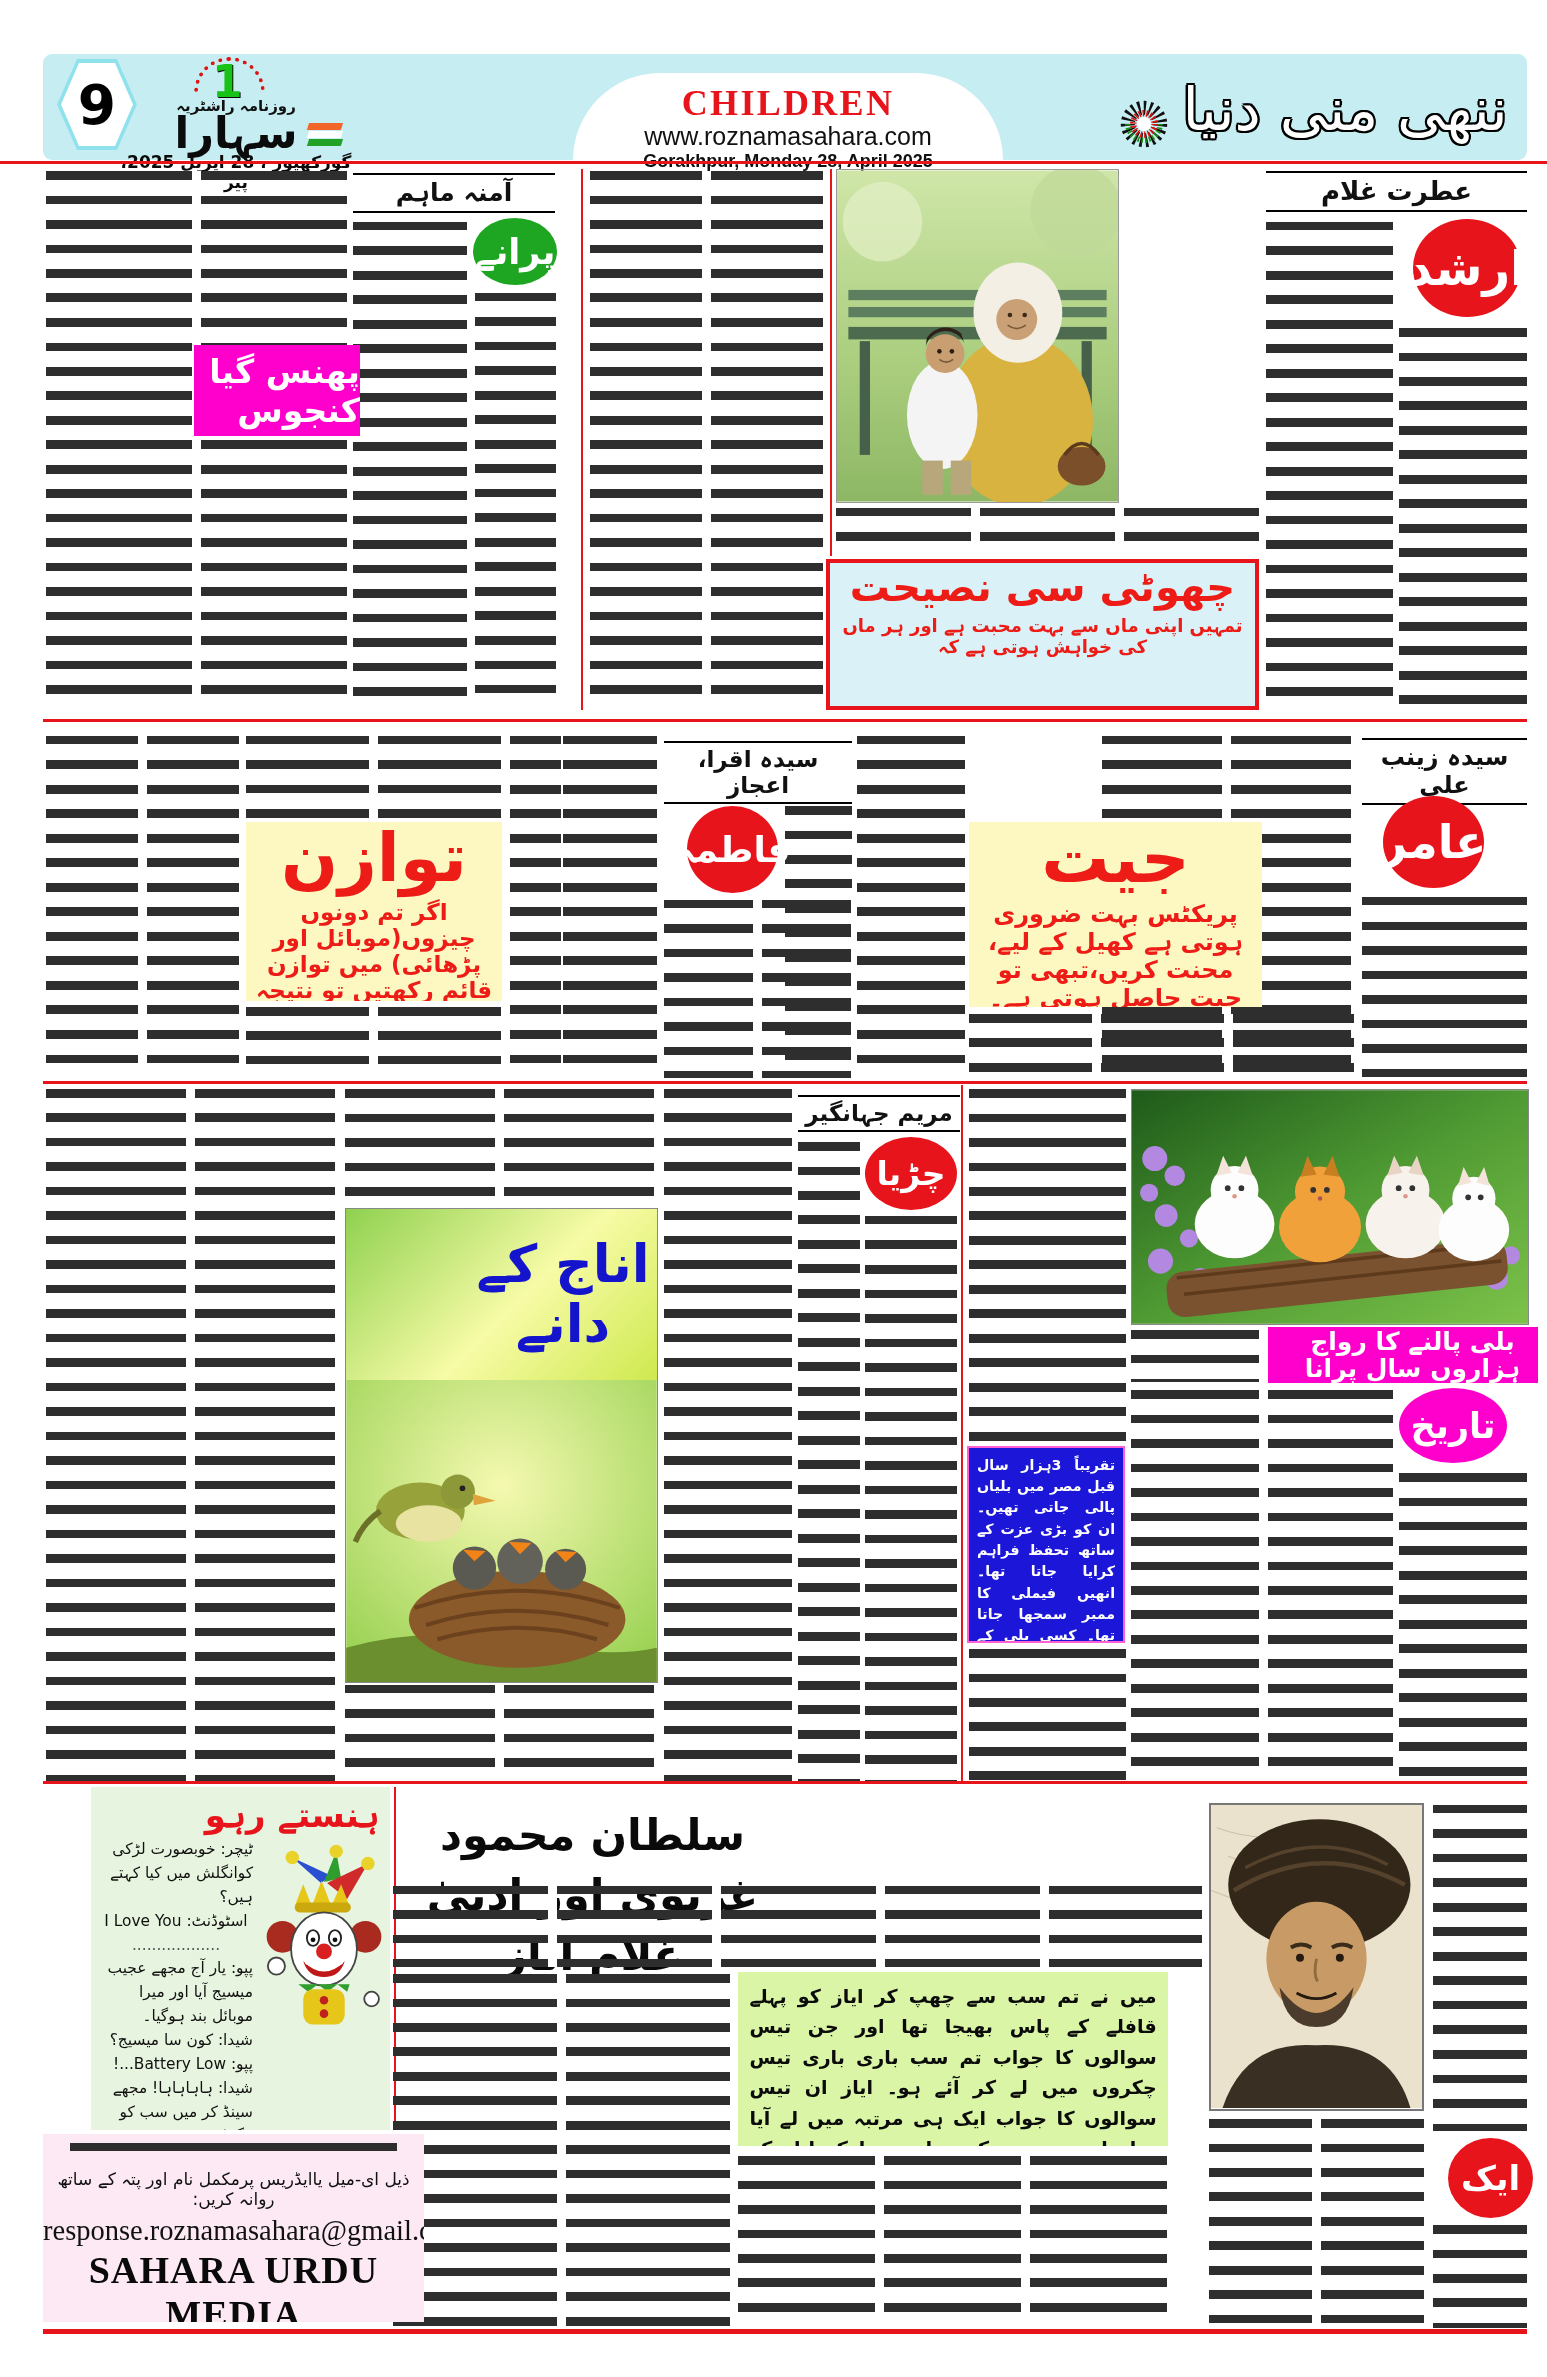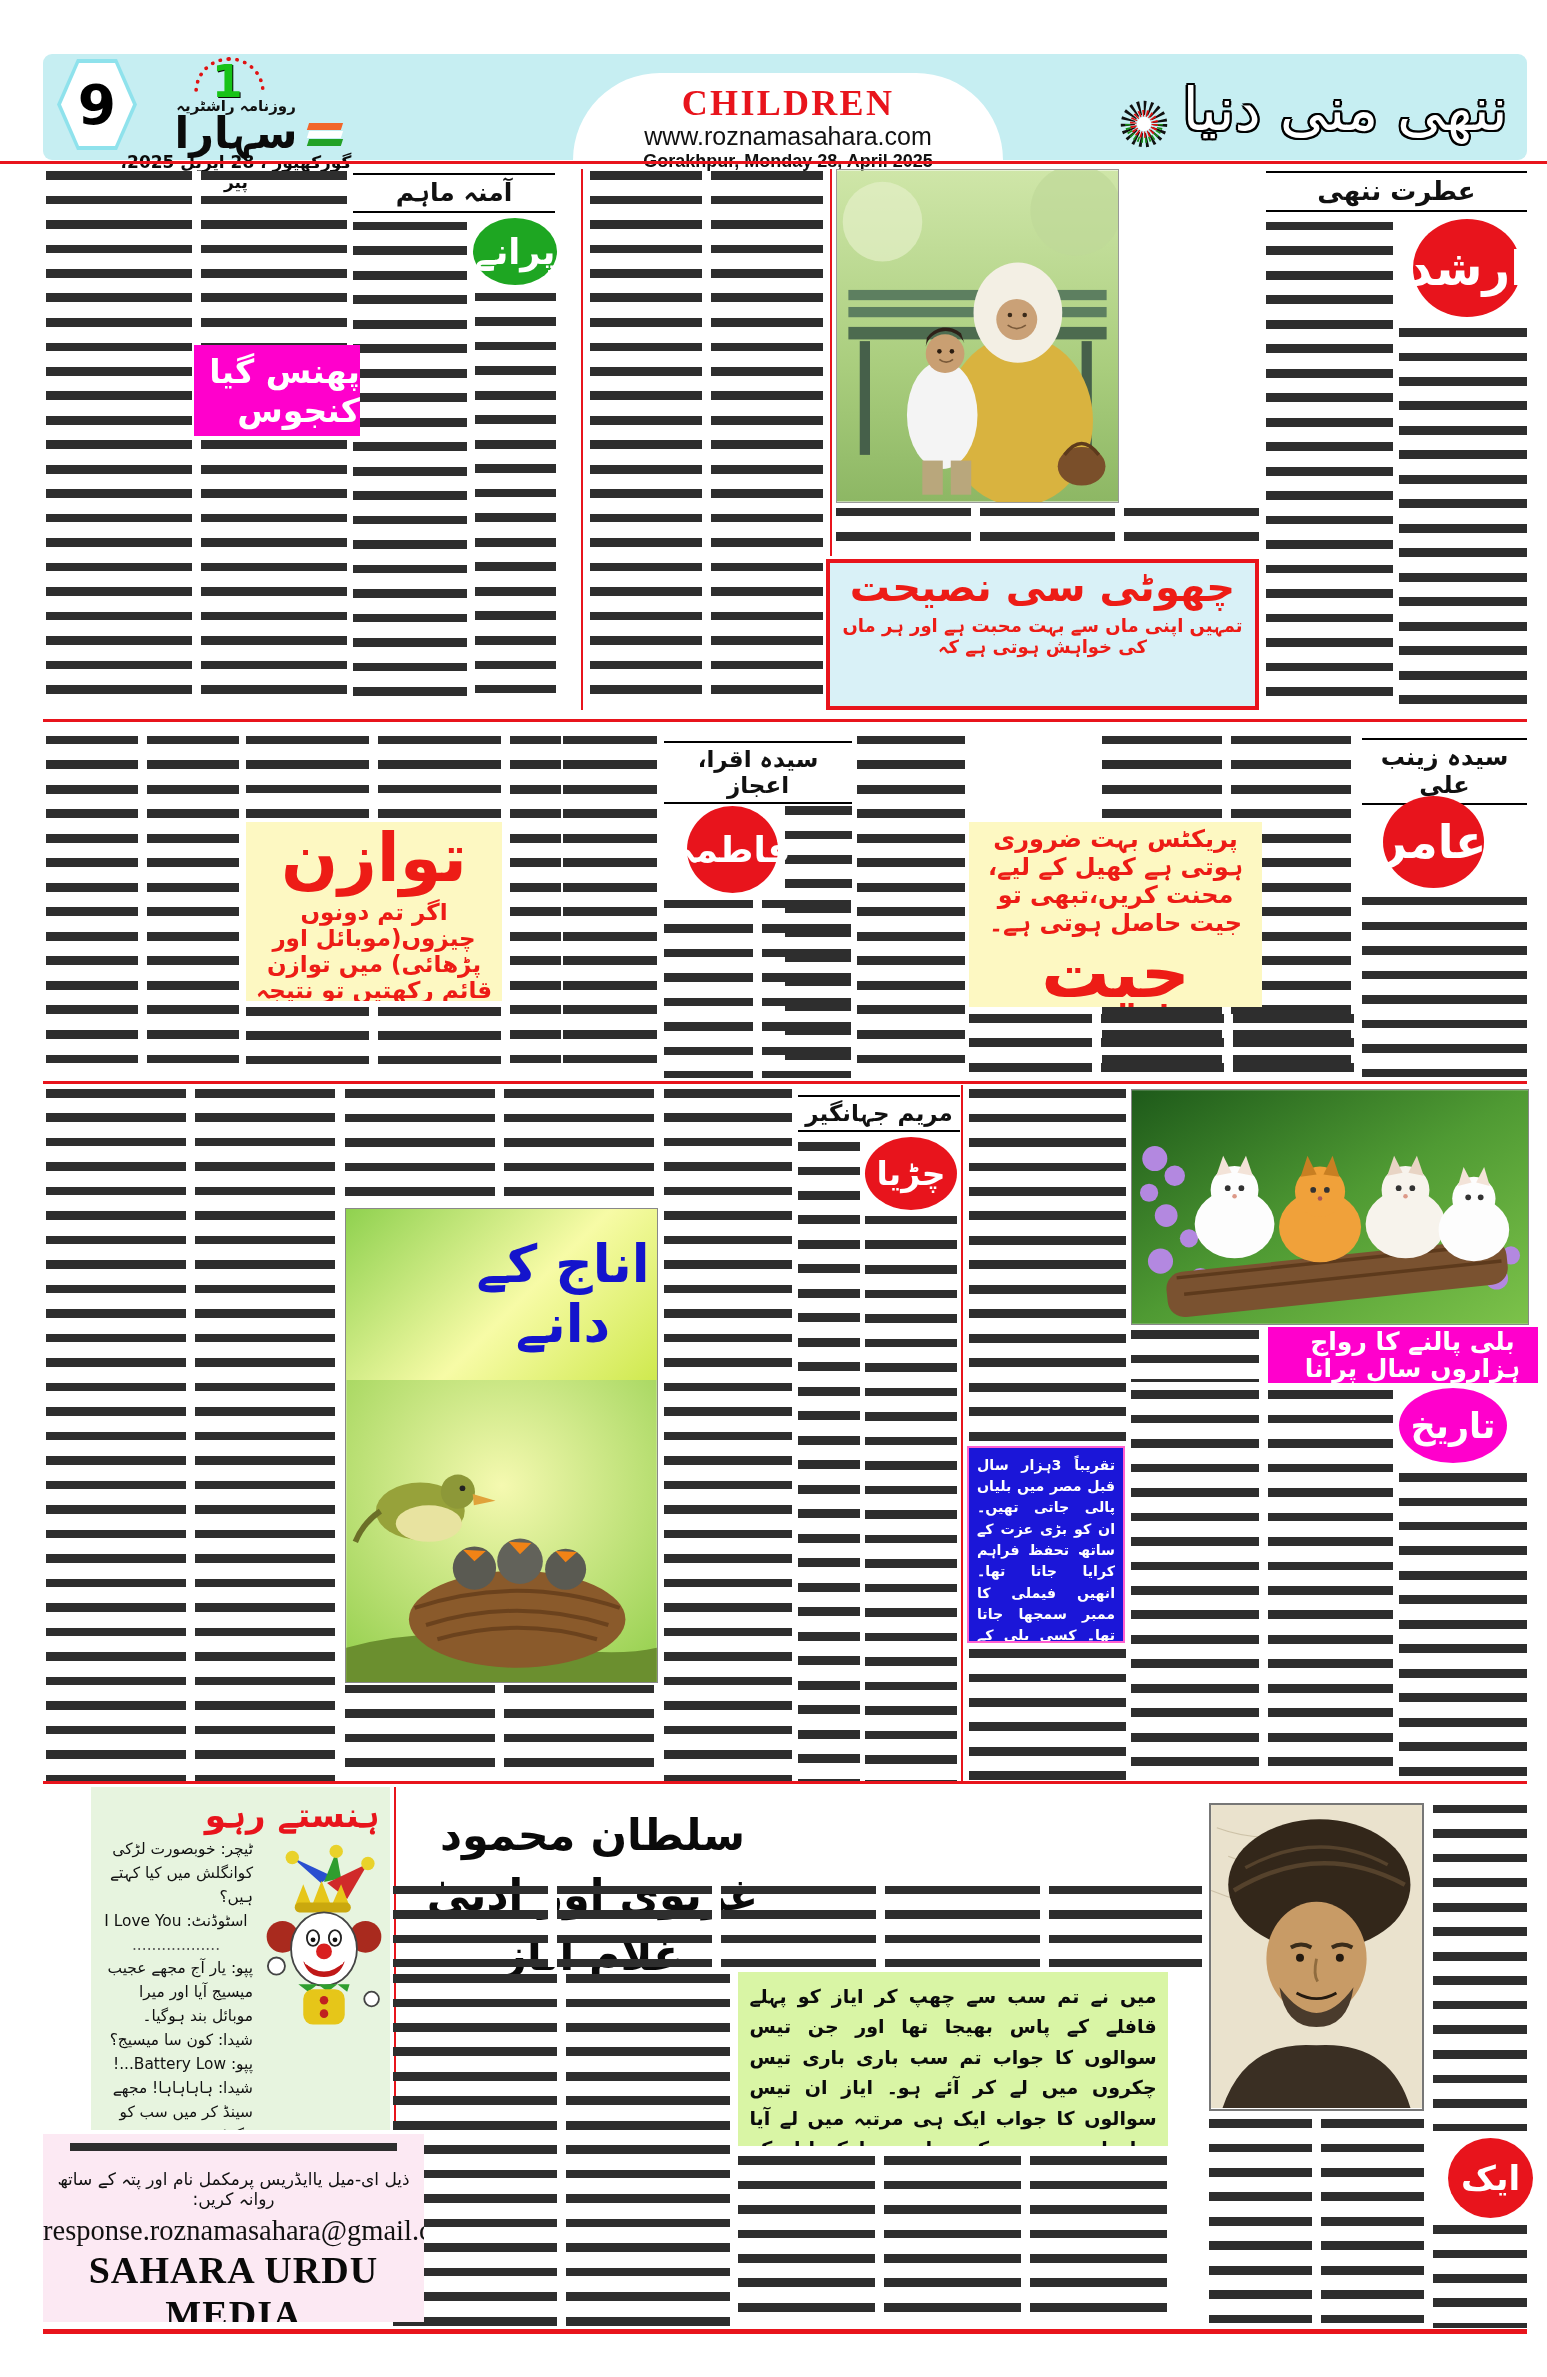--- a/index.html
+++ b/index.html
@@ -67,21 +67,21 @@
     <path d="M20 50a30 30 0 0 0 60 0" fill="none" stroke="#1a8f1a" stroke-width="10" stroke-dasharray="3 4"></path>
     <circle cx="50" cy="50" r="13" fill="#fff"></circle>
   </svg>
 
   <div class="abs rtl" style="left:1171px;top:67px;width:348px;height:85px;display:flex;align-items:center;justify-content:center;
               font-size:59px;font-weight:normal;color:#ffffff;
               text-shadow:-2.3px 0 #000,2.3px 0 #000,0 -2.3px #000,0 2.3px #000,-1.7px -1.7px #000,1.7px 1.7px #000,1.7px -1.7px #000,-1.7px 1.7px #000;">ننھی منی دنیا</div>
 
   <div class="abs hrule" style="left:0;top:161px;width:1548px;height:2.8px;"></div>
 
-  <div class="abs byline" style="left:1266px;top:171px;width:261px;font-size:26px;">عطرت ننھی</div>
+  <div class="abs byline" style="left:1266px;top:171px;width:261px;font-size:26px;">عطرت غلام</div>
   <div class="abs circ" style="left:1413px;top:219px;width:108px;height:98px;font-size:48px;z-index:3;">ارشد</div>
   <div class="abs tx" style="left:1266px;top:222px;width:127px;height:487px;--cw:569px;"></div>
   <div class="abs tx" style="left:1399px;top:328px;width:128px;height:382px;--cw:569px;"></div>
 
   <div class="abs" style="left:836px;top:169px;width:281px;height:332px;border:1.1px solid #999;overflow:hidden;">
     <svg width="281" height="332" viewBox="0 0 494 582">
       <defs>
         <linearGradient id="parkbg" x1="0" y1="0" x2="0" y2="1">
           <stop offset="0" stop-color="#cfe6a8"></stop>
             <stop offset="0.6" stop-color="#a9cd7d"></stop>
@@ -140,22 +140,22 @@
 
   <div class="abs hrule" style="left:43px;top:719px;width:1484px;height:2.8px;"></div>
 
   <div class="abs byline" style="left:1362px;top:738px;width:165px;font-size:24px;">سیدہ زینب علی</div>
   <div class="abs circ" style="left:1383px;top:796px;width:101px;height:92px;font-size:46px;z-index:3;">عامر</div>
   <div class="abs tx" style="left:1102px;top:736px;width:251px;height:341px;--cw:129px;"></div>
   <div class="abs tx" style="left:1362px;top:897px;width:165px;height:182px;--cw:569px;"></div>
   <div class="abs tx" style="left:969px;top:1014px;width:385px;height:64px;--cw:132px;"></div>
 
   <div class="abs ybox" style="left:969px;top:822px;width:293px;height:185px;z-index:3;">
+    <div class="t" style="font-size:68px;line-height:1.1;">جیت</div>
     <div class="t" style="font-size:24px;padding:0 8px;margin-top:3.4px;">پریکٹس بہت ضروری ہوتی ہے کھیل کے لیے، محنت کریں،تبھی تو جیت حاصل ہوتی ہے۔</div>
-    <div class="t" style="font-size:68px;line-height:1.1;">جیت</div>
   </div>
 
   <div class="abs byline" style="left:664px;top:741px;width:188px;font-size:23px;">سیدہ اقرا، اعجاز</div>
   <div class="abs circ" style="left:687px;top:806px;width:91px;height:87px;font-size:36px;z-index:3;">فاطمہ</div>
   <div class="abs tx" style="left:563px;top:736px;width:94px;height:342px;--cw:569px;"></div>
   <div class="abs tx" style="left:785px;top:806px;width:67px;height:272px;--cw:569px;"></div>
   <div class="abs tx" style="left:664px;top:900px;width:188px;height:178px;--cw:98px;"></div>
   <div class="abs tx" style="left:857px;top:736px;width:108px;height:342px;--cw:569px;"></div>
 
   <div class="abs ybox" style="left:246px;top:822px;width:256px;height:179px;z-index:3;">

